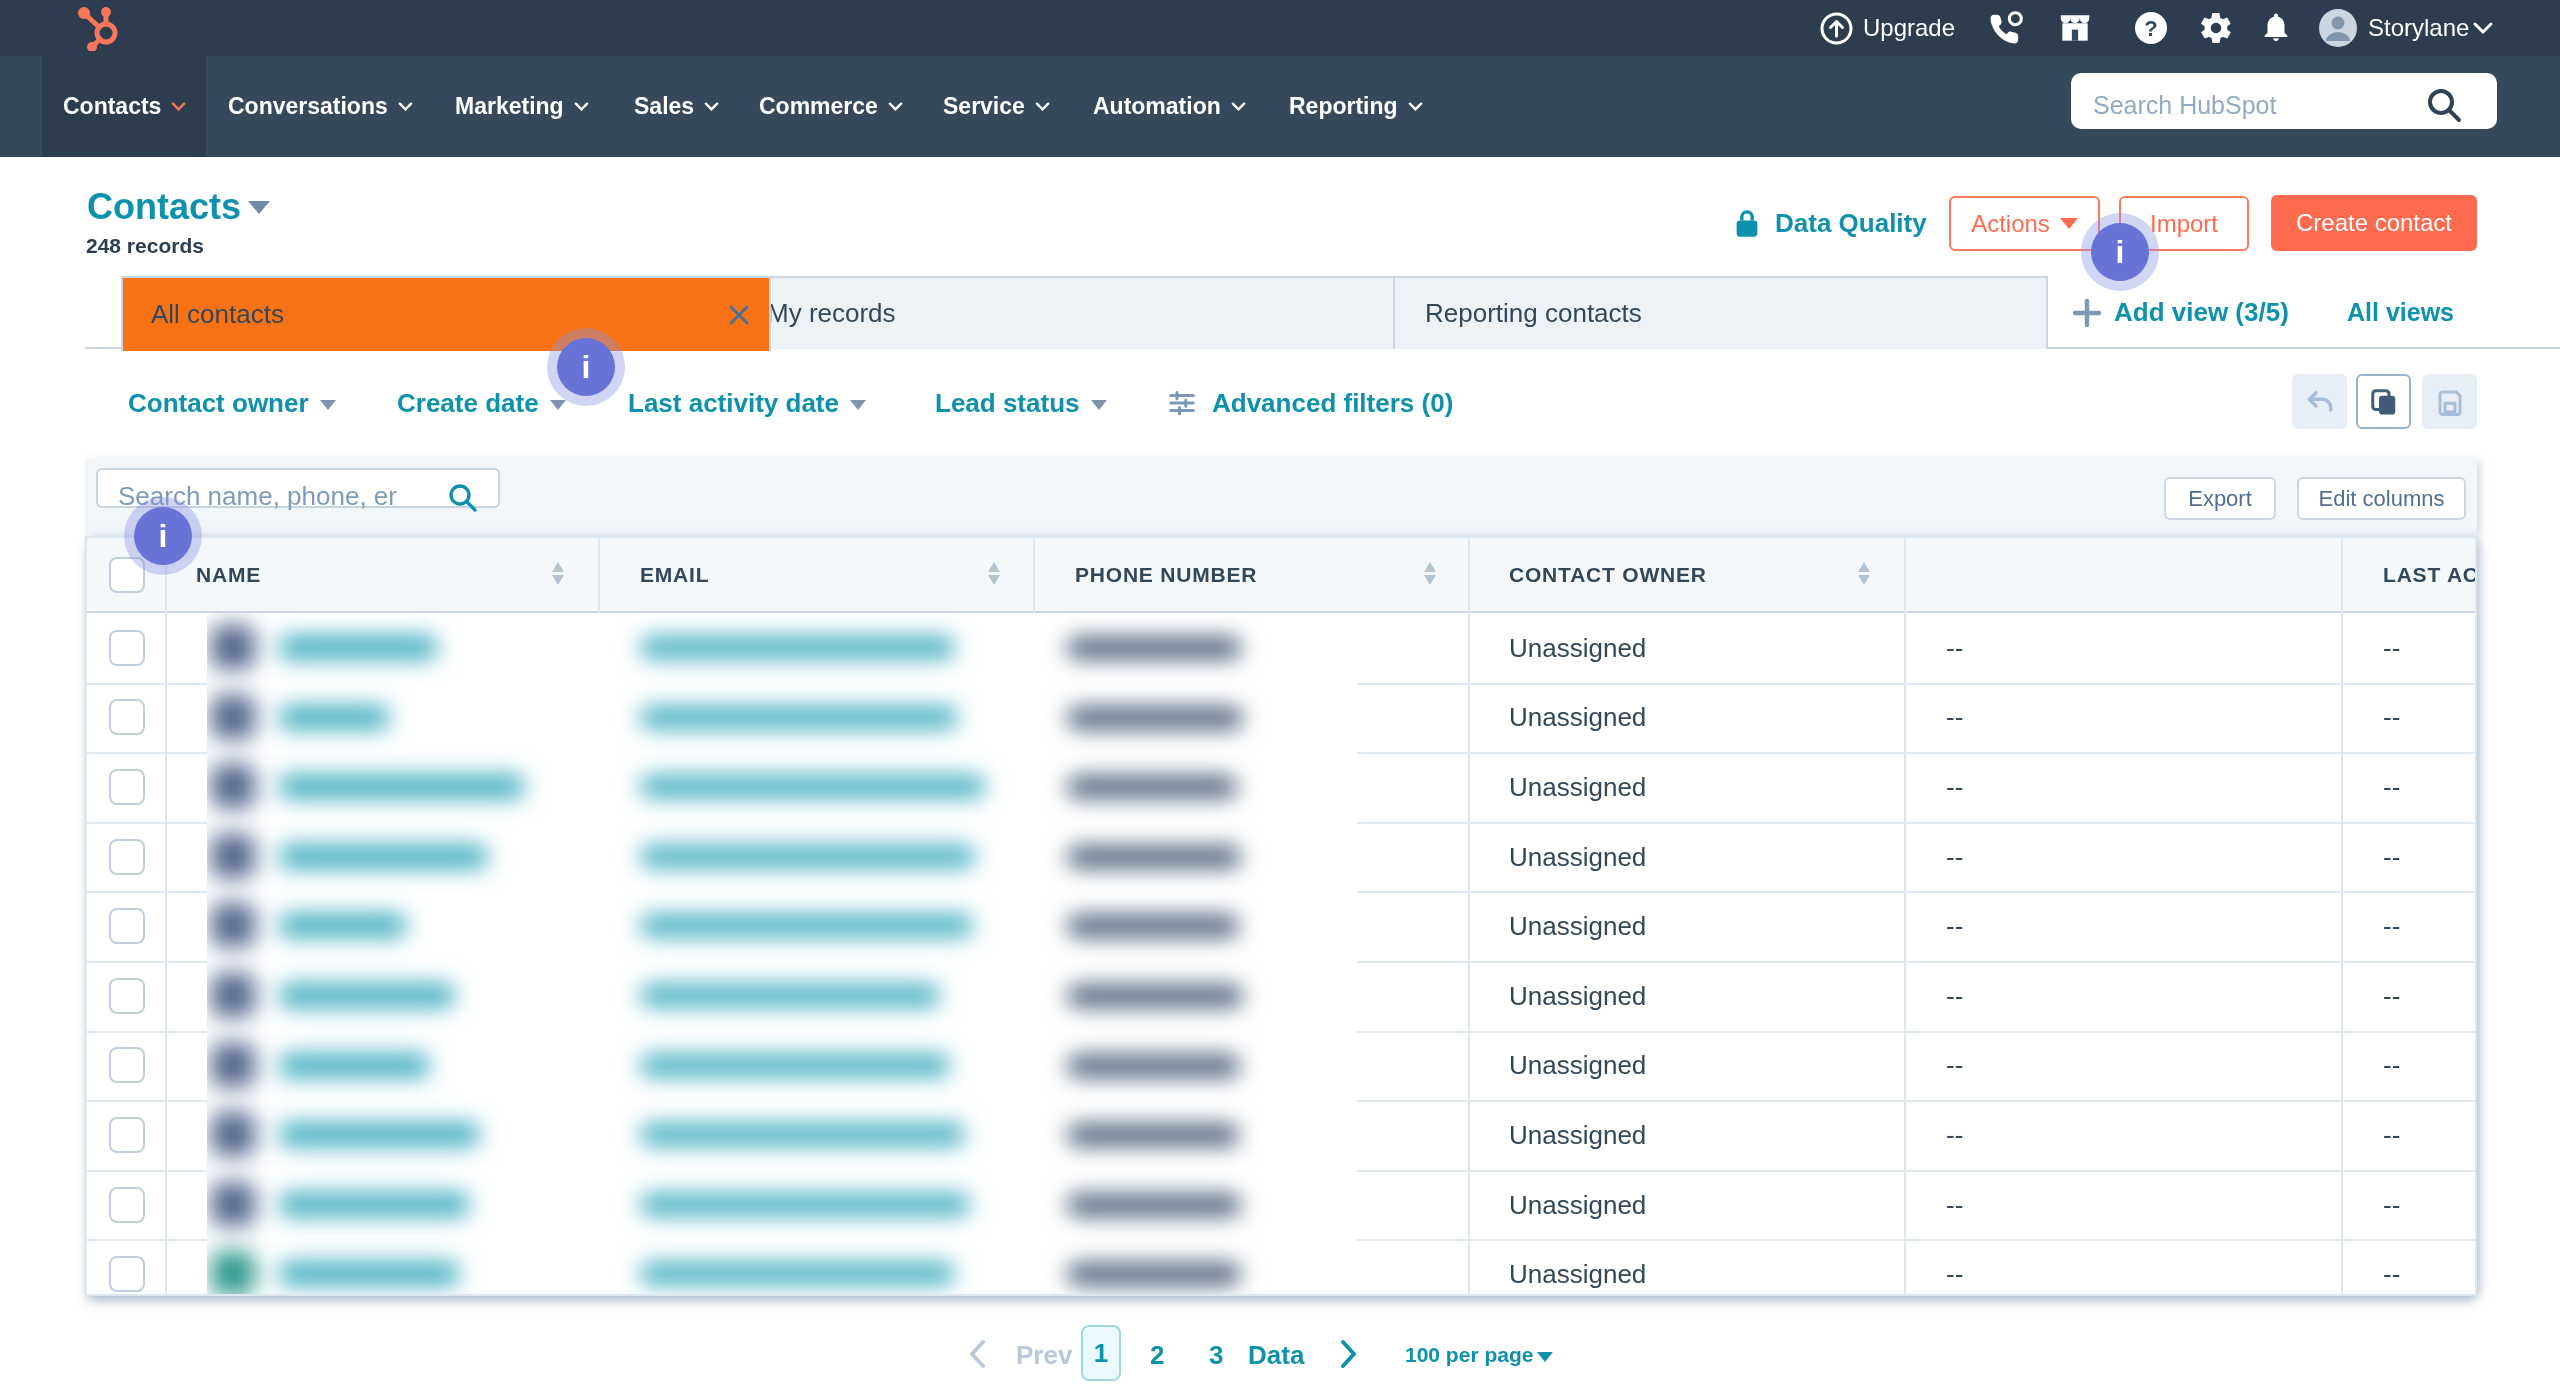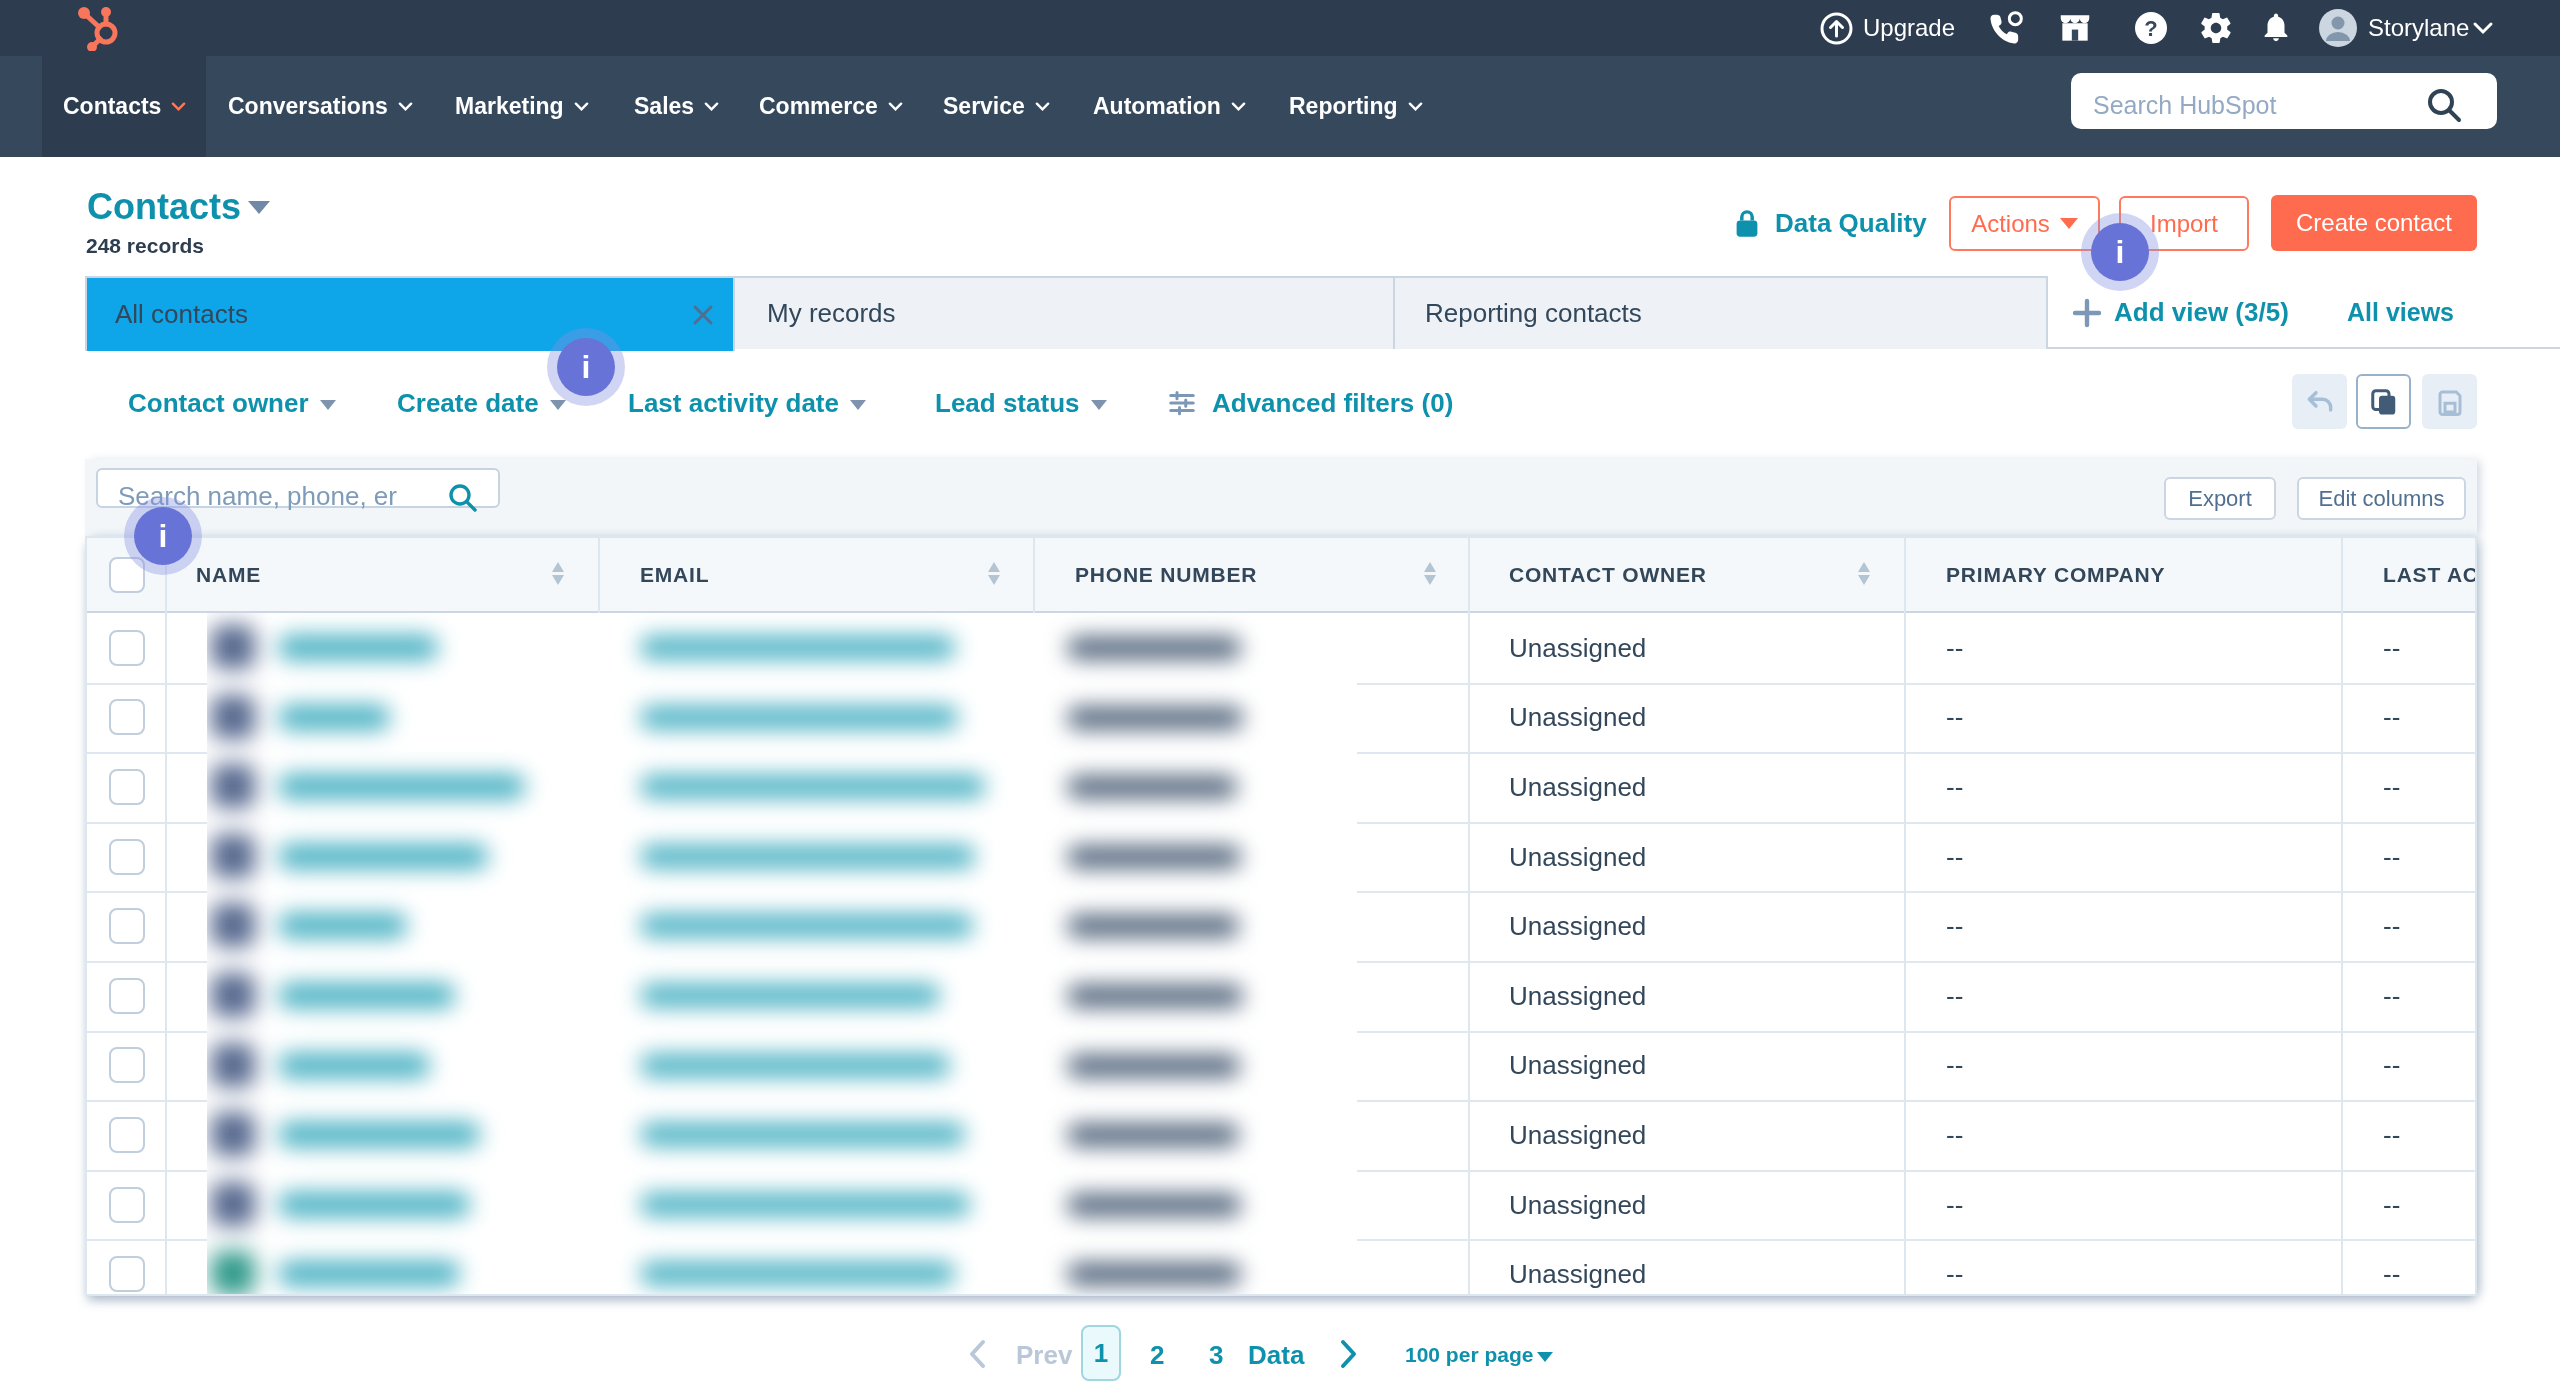--- a/index.html
+++ b/index.html
@@ -31,21 +31,21 @@
      background:#fff; gap:10px; }
   .btn-s { left:2271px; top:195px; width:206px; height:56px; background:#ff6b4e;
      border-radius:6px; color:#fff; font-size:24px; display:flex; align-items:center;
      justify-content:center; }
   .o-caret { width:0; height:0; border-left:9px solid transparent;
      border-right:9px solid transparent; border-top:11px solid #ff6b4e; }
   
   .tabstrip { left:85px; top:276px; width:2475px; height:73px; border-bottom:2px solid #cbd6e2; }
   .tab { position:absolute; top:276px; height:73px; background:#eef2f6; border:2px solid #cbd6e2;
      border-bottom:none; display:flex; align-items:center; font-size:26px; color:#33475b; }
-  .tab.active { background:#0ea5e9; height:75px; z-index:2; }
+  .tab.active { background:#f97316; height:75px; z-index:2;margin-left:36px; }
   .addview { top:276px; height:73px; display:flex; align-items:center;
      font-size:26px; font-weight:700; color:#0e91ac; }
   
   .filt { top:385px; height:36px; display:flex; align-items:center; gap:11px;
      color:#0e91ac; font-size:26px; font-weight:700; }
   .f-caret { width:0; height:0; border-left:8px solid transparent;
      border-right:8px solid transparent; border-top:10px solid #7e93ad; margin-top:4px; }
   .icbtn { top:374px; width:55px; height:55px; border-radius:6px; display:flex;
      align-items:center; justify-content:center; }
   
@@ -280,21 +280,20 @@
 <div class="abs btn-w" style="left:2164px;width:112px">Export</div>
 <div class="abs btn-w" style="left:2297px;width:169px">Edit columns</div>
 
 <div class="abs tablebox">
   <div class="thead">
 
     <div class="th" style="left:109px">NAME</div>
     <div class="th" style="left:553px">EMAIL</div>
     <div class="th" style="left:988px">PHONE NUMBER</div>
     <div class="th" style="left:1422px">CONTACT OWNER</div>
-    <div class="th" style="left:1859px">PRIMARY COMPANY</div>
     <div class="th" style="left:2296px">LAST ACTIVITY DATE</div>
   </div>
   <div class="sort" style="left:465px;top:24px">
       <div class="u"></div>
       <div class="d"></div>
     </div>
   <div class="sort" style="left:901px;top:24px">
       <div class="u"></div>
       <div class="d"></div>
     </div>

